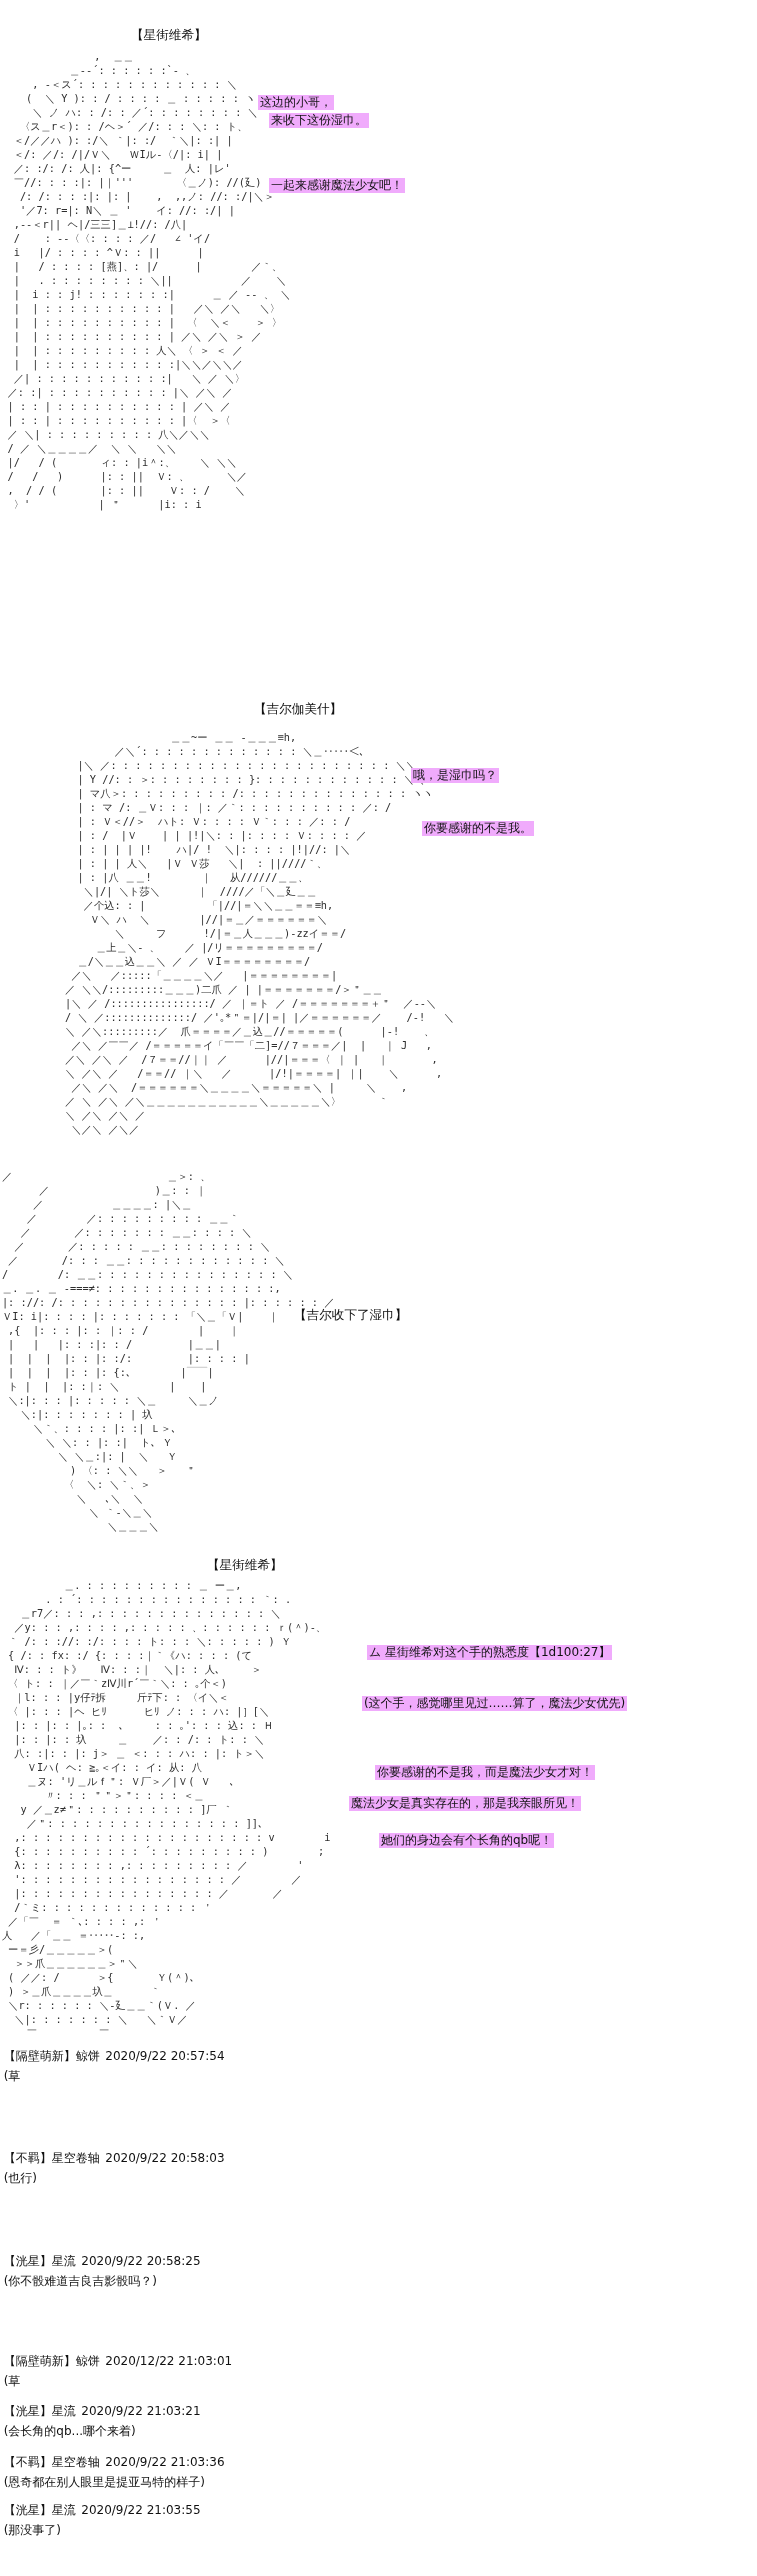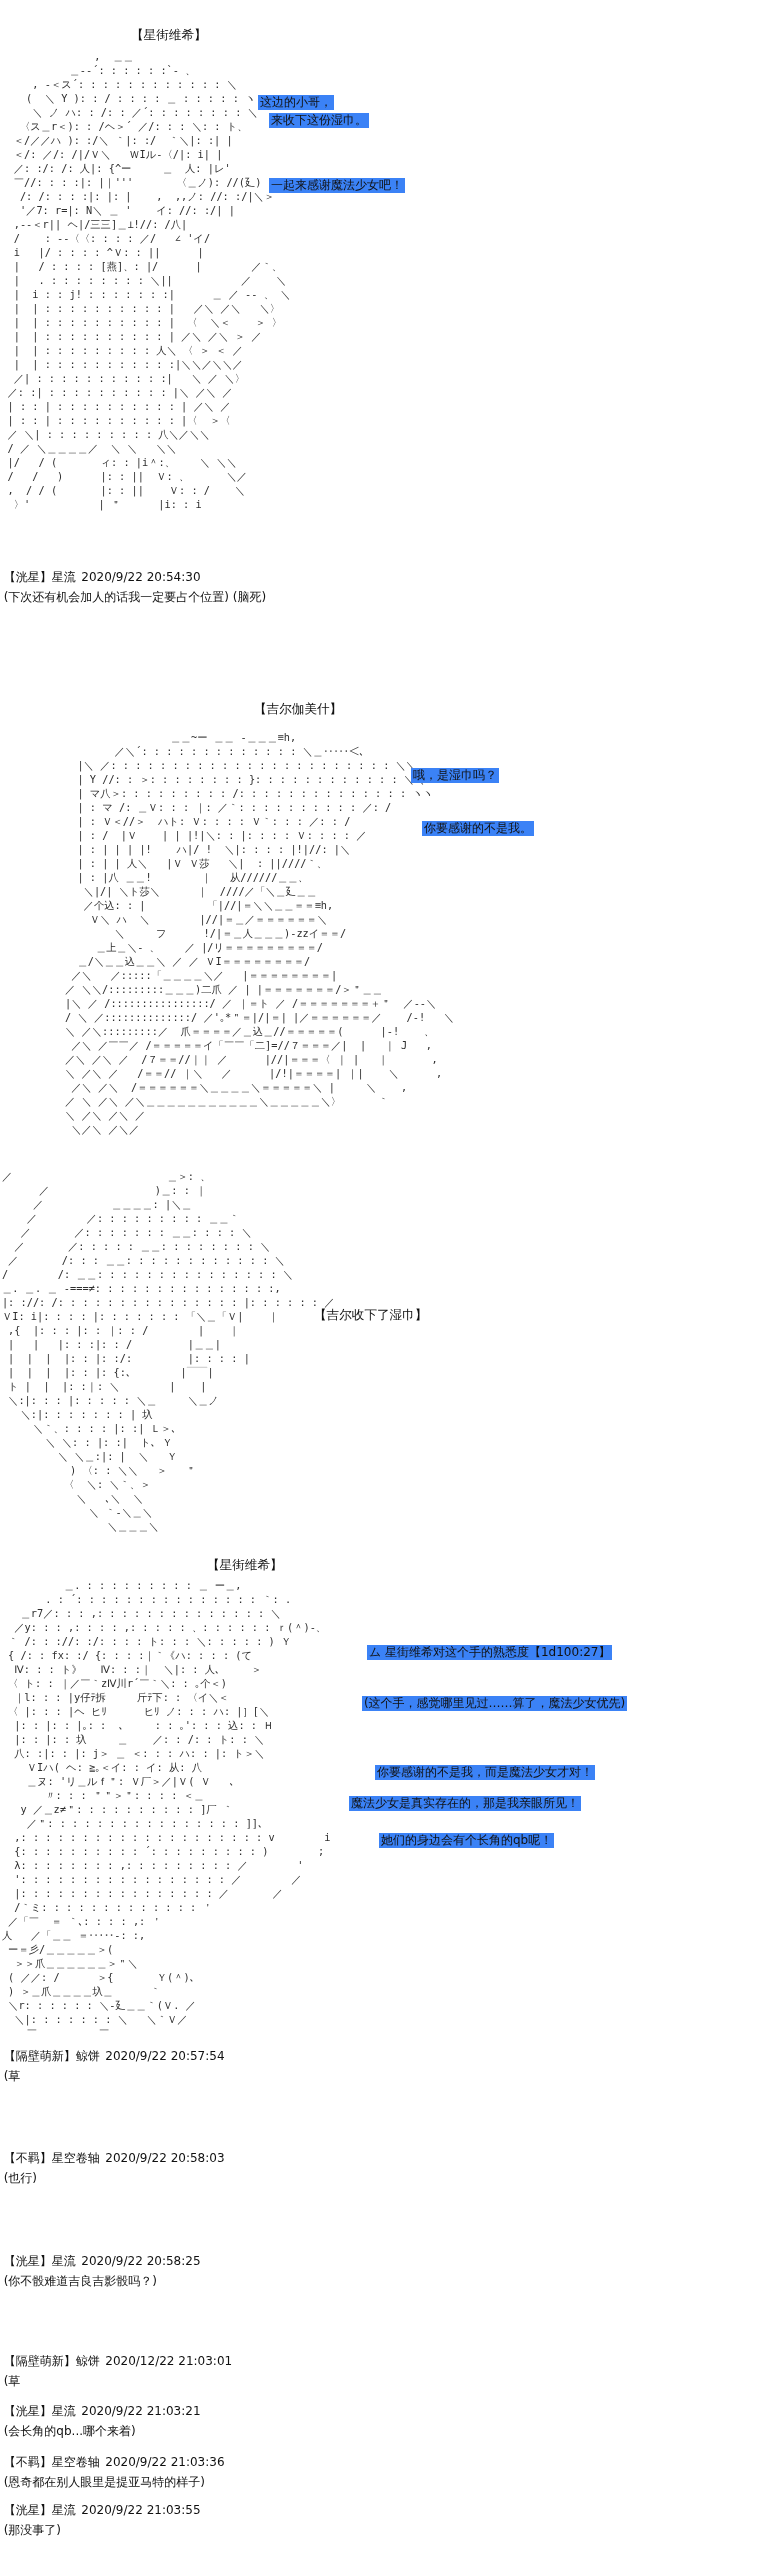--- a/index.html
+++ b/index.html
@@ -5,25 +5,25 @@
   html,body{margin:0;padding:0;background:#ffffff;}
   body{
     width:757px;height:2576px;position:relative;overflow:hidden;
     font-family:"DejaVu Sans",sans-serif;color:#1b1b1b;
   }
   .canvas{position:absolute;left:0;top:0;width:757px;height:2456px;}
   .scene-title{
     position:absolute;font-size:12.6px;white-space:nowrap;color:#111;
   }
   .caption{
-    position:absolute;font-size:12.6px;white-space:nowrap;color:#111;margin-left:20px;
+    position:absolute;font-size:12.6px;white-space:nowrap;color:#111;
   }
   .speech{
     position:absolute;font-size:12px;white-space:nowrap;color:#111;
-    background:#3b82f6;line-height:1.25;padding:0 1.9px;
+    background:#f0abfc;line-height:1.25;padding:0 1.9px;
   }
   .art{
     position:absolute;margin:0;
     font-family:"DejaVu Sans Mono",monospace;
     font-size:10.3px;line-height:14px;color:#2e2e2e;
     white-space:pre;
   }
   .msg{
     position:absolute;left:3.7px;font-size:12px;line-height:19.6px;
     white-space:nowrap;color:#111;
@@ -66,24 +66,20 @@
 ／ ＼| : : : : : : : : : 八＼／＼＼
 / ／ ＼＿＿＿＿／  ＼ ＼   ＼＼
 |/   / (       ィ: : |i＾:、    ＼ ＼＼
 /   /   )      |: : ||  Ｖ: 、      ＼／
 ,  / / (       |: : ||    Ｖ: : /    ＼
  〉'           | ＂      |i: : i</pre>
   <div class="speech" style="left:258px;top:95px">这边的小哥，</div>
   <div class="speech" style="left:269px;top:113px">来收下这份湿巾。</div>
   <div class="speech" style="left:269px;top:178px">一起来感谢魔法少女吧！</div>
 
-  <div class="msg" style="top:568px">
-    <div><span>【洸星】</span><span>星流</span><span class="ts">2020/9/22 20:54:30</span></div>
-    <div>(下次还有机会加人的话我一定要占个位置) (脑死)</div>
-  </div>
 
   <div class="scene-title" style="left:254px;top:701px">【吉尔伽美什】</div>
   <pre class="art" style="left:65px;top:730px">                 ＿＿~ー ＿＿ ‐＿＿＿≡h,
         ／＼´: : : : : : : : : : : : : ＼＿･････＜、
   |＼ ／: : : : : : : : : : : : : : : : : : : : : : : ＼＼
   | Y //: : ＞: : : : : : : : }: : : : : : : : : : : : ＼＼
   | マ八＞: : : : : : : : : /: : : : : : : : : : : : : : ヽヽ
   | : マ /: ＿Ｖ: : : ｜: ／｀: : : : : : : : : : ／: /
   | : Ｖ＜//＞  ハト: Ｖ: : : : Ｖ｀: : : ／: : /
   | : /  |Ｖ    | | |!|＼: : |: : : : Ｖ: : : : ／

